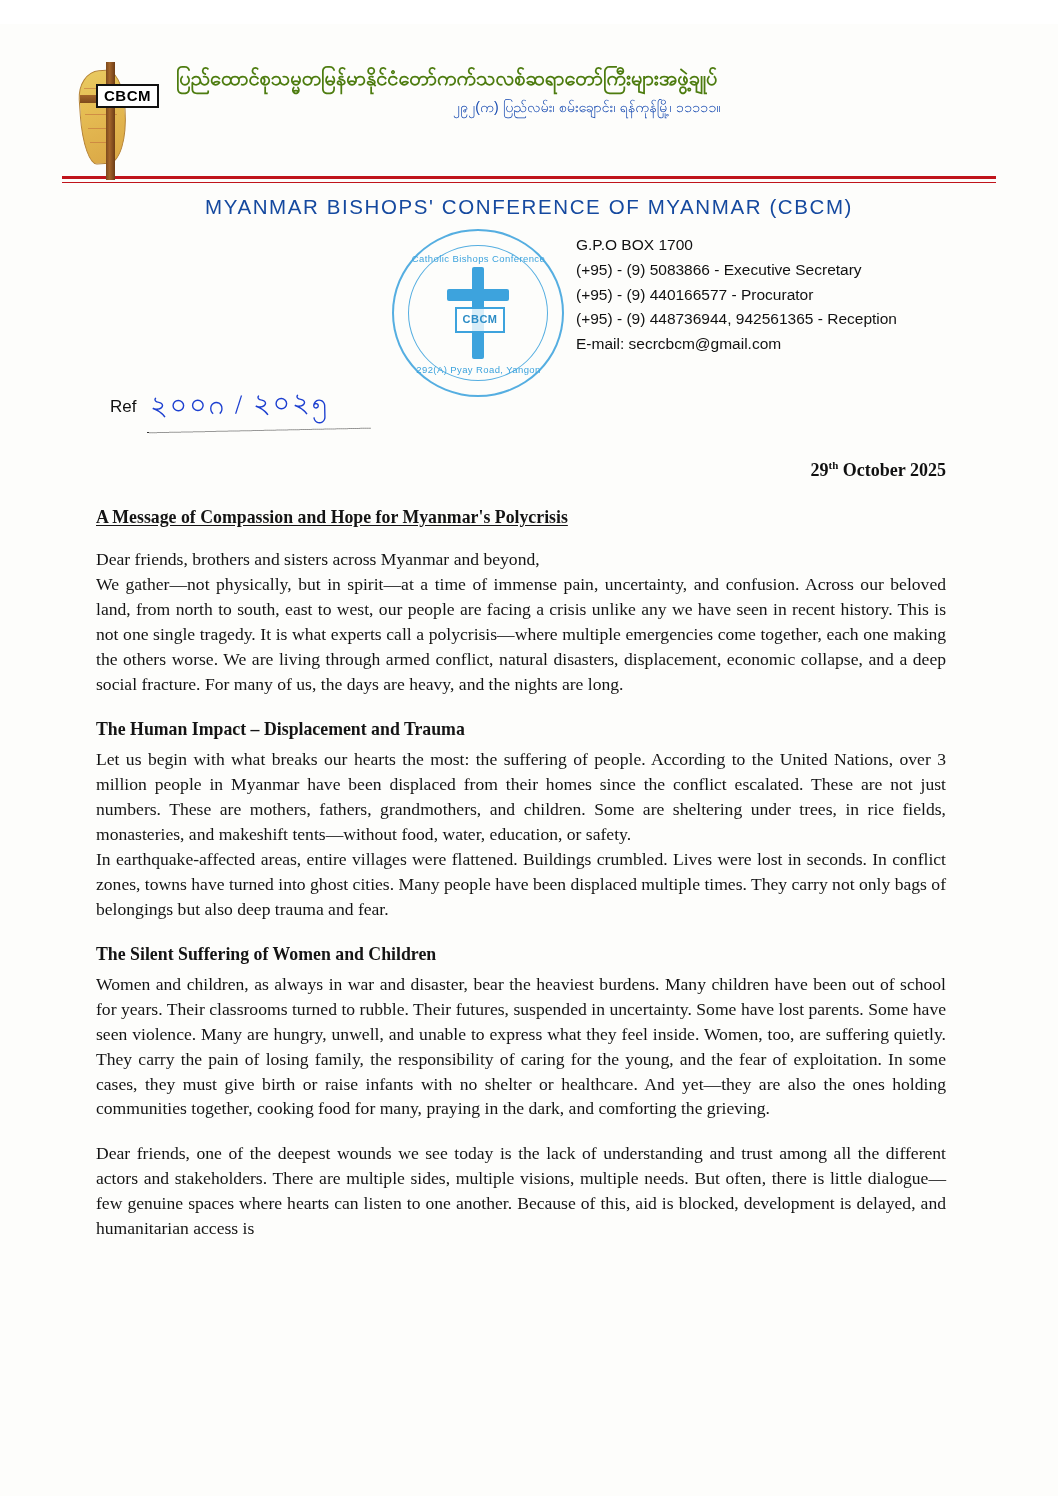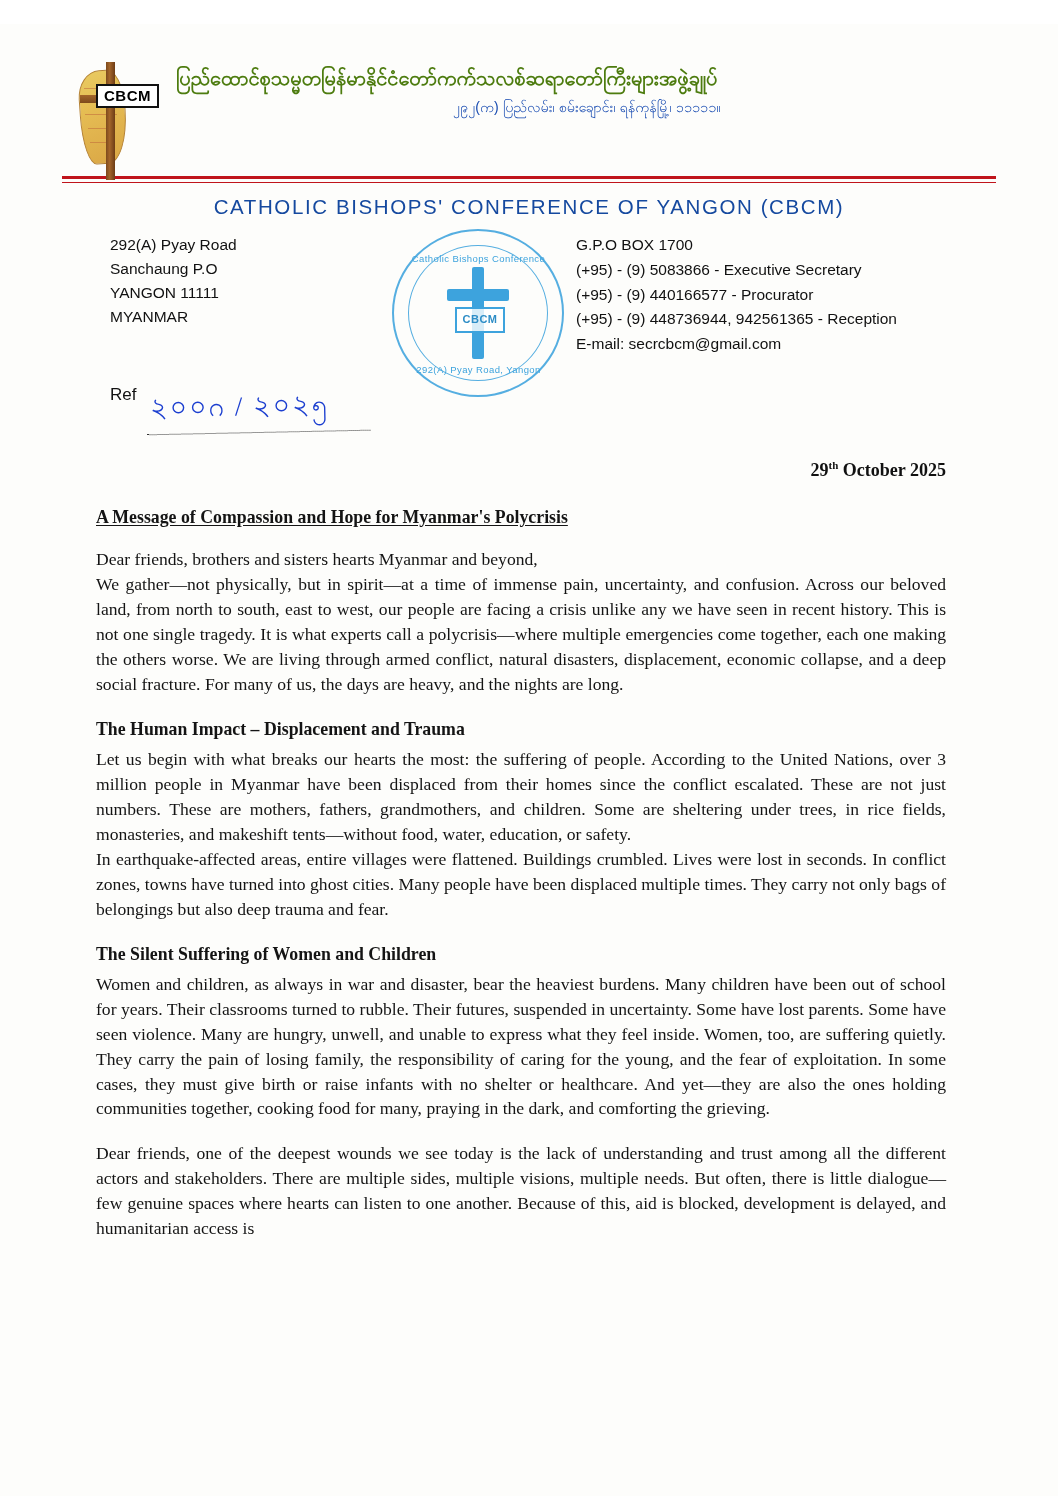--- a/index.html
+++ b/index.html
@@ -228,21 +228,21 @@
     line-height: 1.6;
     color: #111;
     margin-left: auto;
     width: 420px;
   }
 
   
   .ref-row {
     margin: 2px 62px 0 110px;
     display: flex;
-    align-items: flex-start;
+    align-items: center;
     height: 44px;
   }
   .ref-label {
     font-family: "Liberation Sans", sans-serif;
     font-size: 17px;
     color: #111;
     margin-right: 10px;
   }
   .ref-value {
     font-family: "Liberation Serif", serif;
@@ -318,30 +318,24 @@
 
       <div class="lh-headtext">
         <div class="mm-title">ပြည်ထောင်စုသမ္မတမြန်မာနိုင်ငံတော်ကက်သလစ်ဆရာတော်ကြီးများအဖွဲ့ချုပ်</div>
         <div class="mm-sub">၂၉၂(က) ပြည်လမ်း၊ စမ်းချောင်း၊ ရန်ကုန်မြို့၊ ၁၁၁၁၁။</div>
       </div>
     </div>
 
     <div class="rule-red"></div>
     <div class="rule-red thin"></div>
 
-    <div class="en-title">CATHOLIC BISHOPS' CONFERENCE OF YANGON (CBCM)</div>
+    <div class="en-title">MYANMAR BISHOPS' CONFERENCE OF MYANMAR (CBCM)</div>
 
     <div class="contact-row">
 
-      <div class="addr">
-        <div>292(A) Pyay Road</div>
-        <div>Sanchaung P.O</div>
-        <div>YANGON 11111</div>
-        <div>MYANMAR</div>
-      </div>
 
       <div class="seal-wrap">
         <div class="seal"></div>
         <div class="seal inner"></div>
         <div class="seal-text-top">Catholic Bishops Conference</div>
         <div class="seal-text-bottom">292(A) Pyay Road, Yangon</div>
         <div class="seal-cross">
           <div class="v"></div>
           <div class="h"></div>
           <div class="box">CBCM</div>
@@ -365,21 +359,21 @@
 
   <div class="date-row">
     <span>29</span><sup>th</sup><span> October 2025</span>
   </div>
 
   <div class="body-wrap">
 
     <h2 class="sec-title underline" style="margin-bottom:18px;">A Message of Compassion and Hope for Myanmar's Polycrisis</h2>
 
     <div class="block tight">
-      <p class="para" style="text-align:left;">Dear friends, brothers and sisters hearts Myanmar and beyond,</p>
+      <p class="para" style="text-align:left;">Dear friends, brothers and sisters across Myanmar and beyond,</p>
       <p class="para">We gather—not physically, but in spirit—at a time of immense pain, uncertainty, and confusion. Across our beloved land, from north to south, east to west, our people are facing a crisis unlike any we have seen in recent history. This is not one single tragedy. It is what experts call a polycrisis—where multiple emergencies come together, each one making the others worse. We are living through armed conflict, natural disasters, displacement, economic collapse, and a deep social fracture. For many of us, the days are heavy, and the nights are long.</p>
     </div>
 
     <div class="block tight">
       <h2 class="sec-title">The Human Impact – Displacement and Trauma</h2>
       <p class="para">Let us begin with what breaks our hearts the most: the suffering of people. According to the United Nations, over 3 million people in Myanmar have been displaced from their homes since the conflict escalated. These are not just numbers. These are mothers, fathers, grandmothers, and children. Some are sheltering under trees, in rice fields, monasteries, and makeshift tents—without food, water, education, or safety.</p>
       <p class="para">In earthquake-affected areas, entire villages were flattened. Buildings crumbled. Lives were lost in seconds. In conflict zones, towns have turned into ghost cities. Many people have been displaced multiple times. They carry not only bags of belongings but also deep trauma and fear.</p>
     </div>
 
     <div class="block tight">

